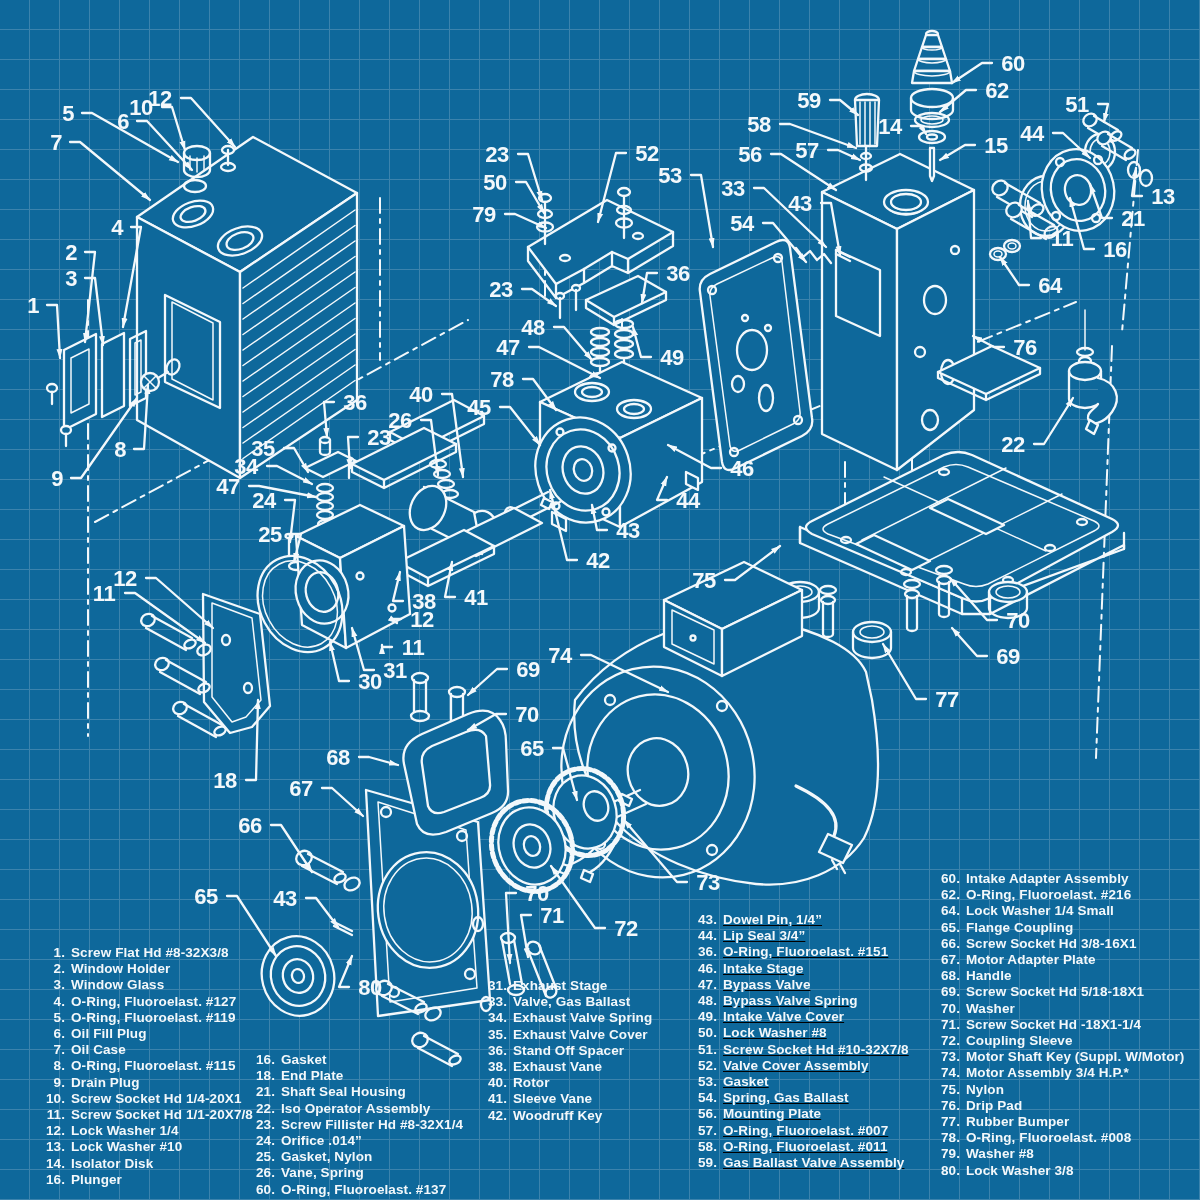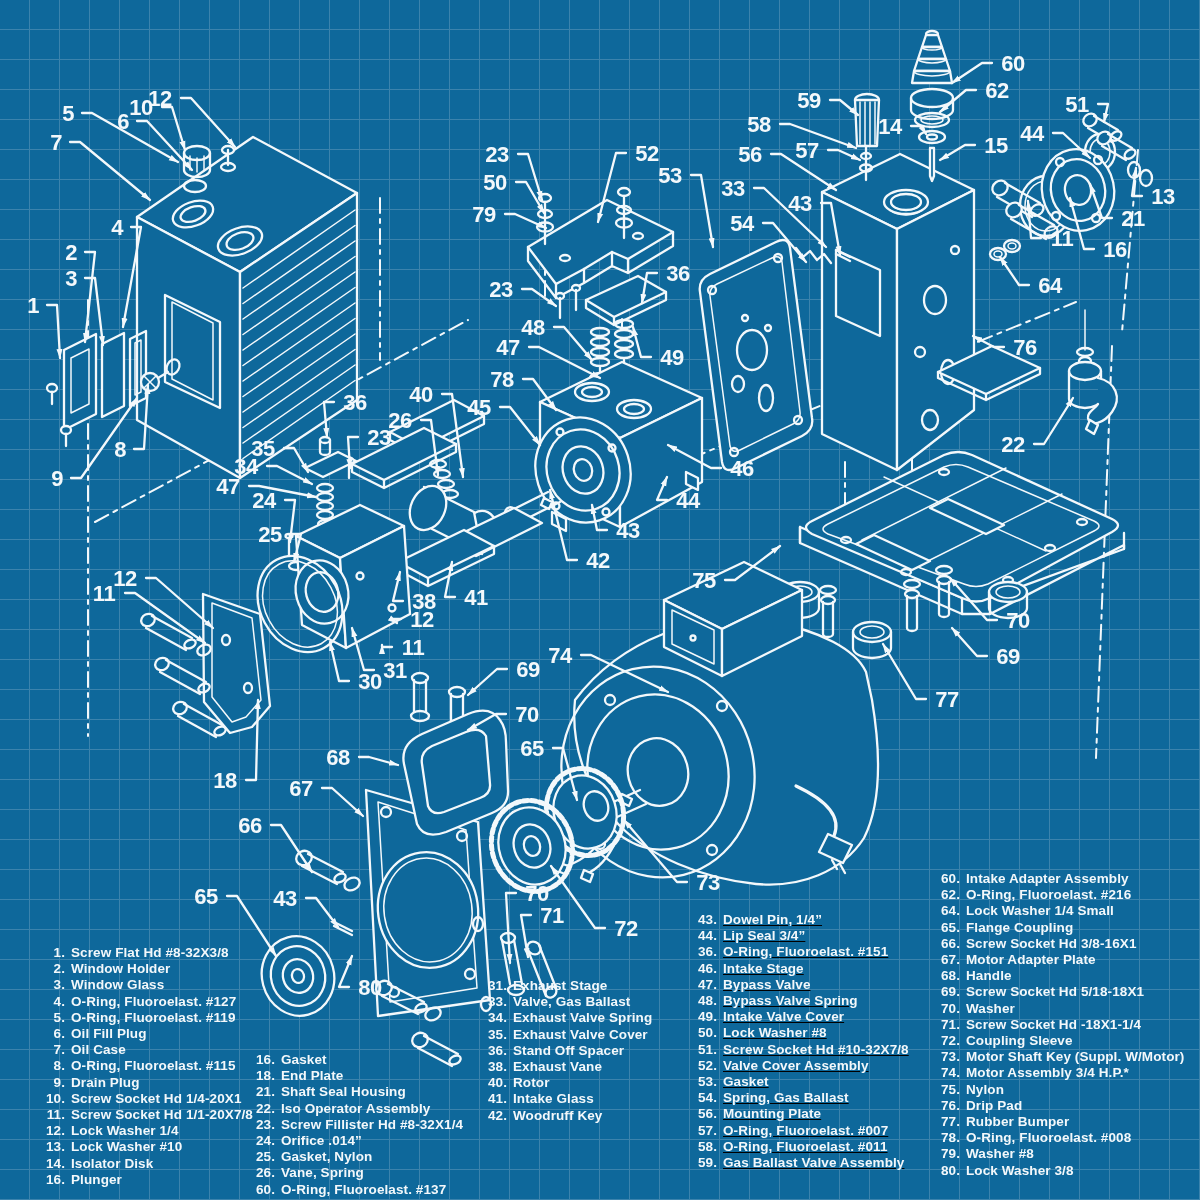--- a/index.html
+++ b/index.html
@@ -660,21 +660,21 @@
       <li><span class="num">60.</span><span>O-Ring, Fluoroelast. #137</span></li>
     </ul>
     <ul class="plist" style="left: 480px; top: 978px;">
       <li><span class="num">31.</span><span>Exhaust Stage</span></li>
       <li><span class="num">33.</span><span>Valve, Gas Ballast</span></li>
       <li><span class="num">34.</span><span>Exhaust Valve Spring</span></li>
       <li><span class="num">35.</span><span>Exhaust Valve Cover</span></li>
       <li><span class="num">36.</span><span>Stand Off Spacer</span></li>
       <li><span class="num">38.</span><span>Exhaust Vane</span></li>
       <li><span class="num">40.</span><span>Rotor</span></li>
-      <li><span class="num">41.</span><span>Intake Glass</span></li>
+      <li><span class="num">41.</span><span>Sleeve Vane</span></li>
       <li><span class="num">42.</span><span>Woodruff Key</span></li>
     </ul>
     <ul class="plist" style="left: 690px; top: 912px; text-decoration: underline;">
       <li><span class="num">43.</span><span>Dowel Pin, 1/4”</span></li>
       <li><span class="num">44.</span><span>Lip Seal 3/4”</span></li>
       <li><span class="num">36.</span><span>O-Ring, Fluoroelast. #151</span></li>
       <li><span class="num">46.</span><span>Intake Stage</span></li>
       <li><span class="num">47.</span><span>Bypass Valve</span></li>
       <li><span class="num">48.</span><span>Bypass Valve Spring</span></li>
       <li><span class="num">49.</span><span>Intake Valve Cover</span></li>

